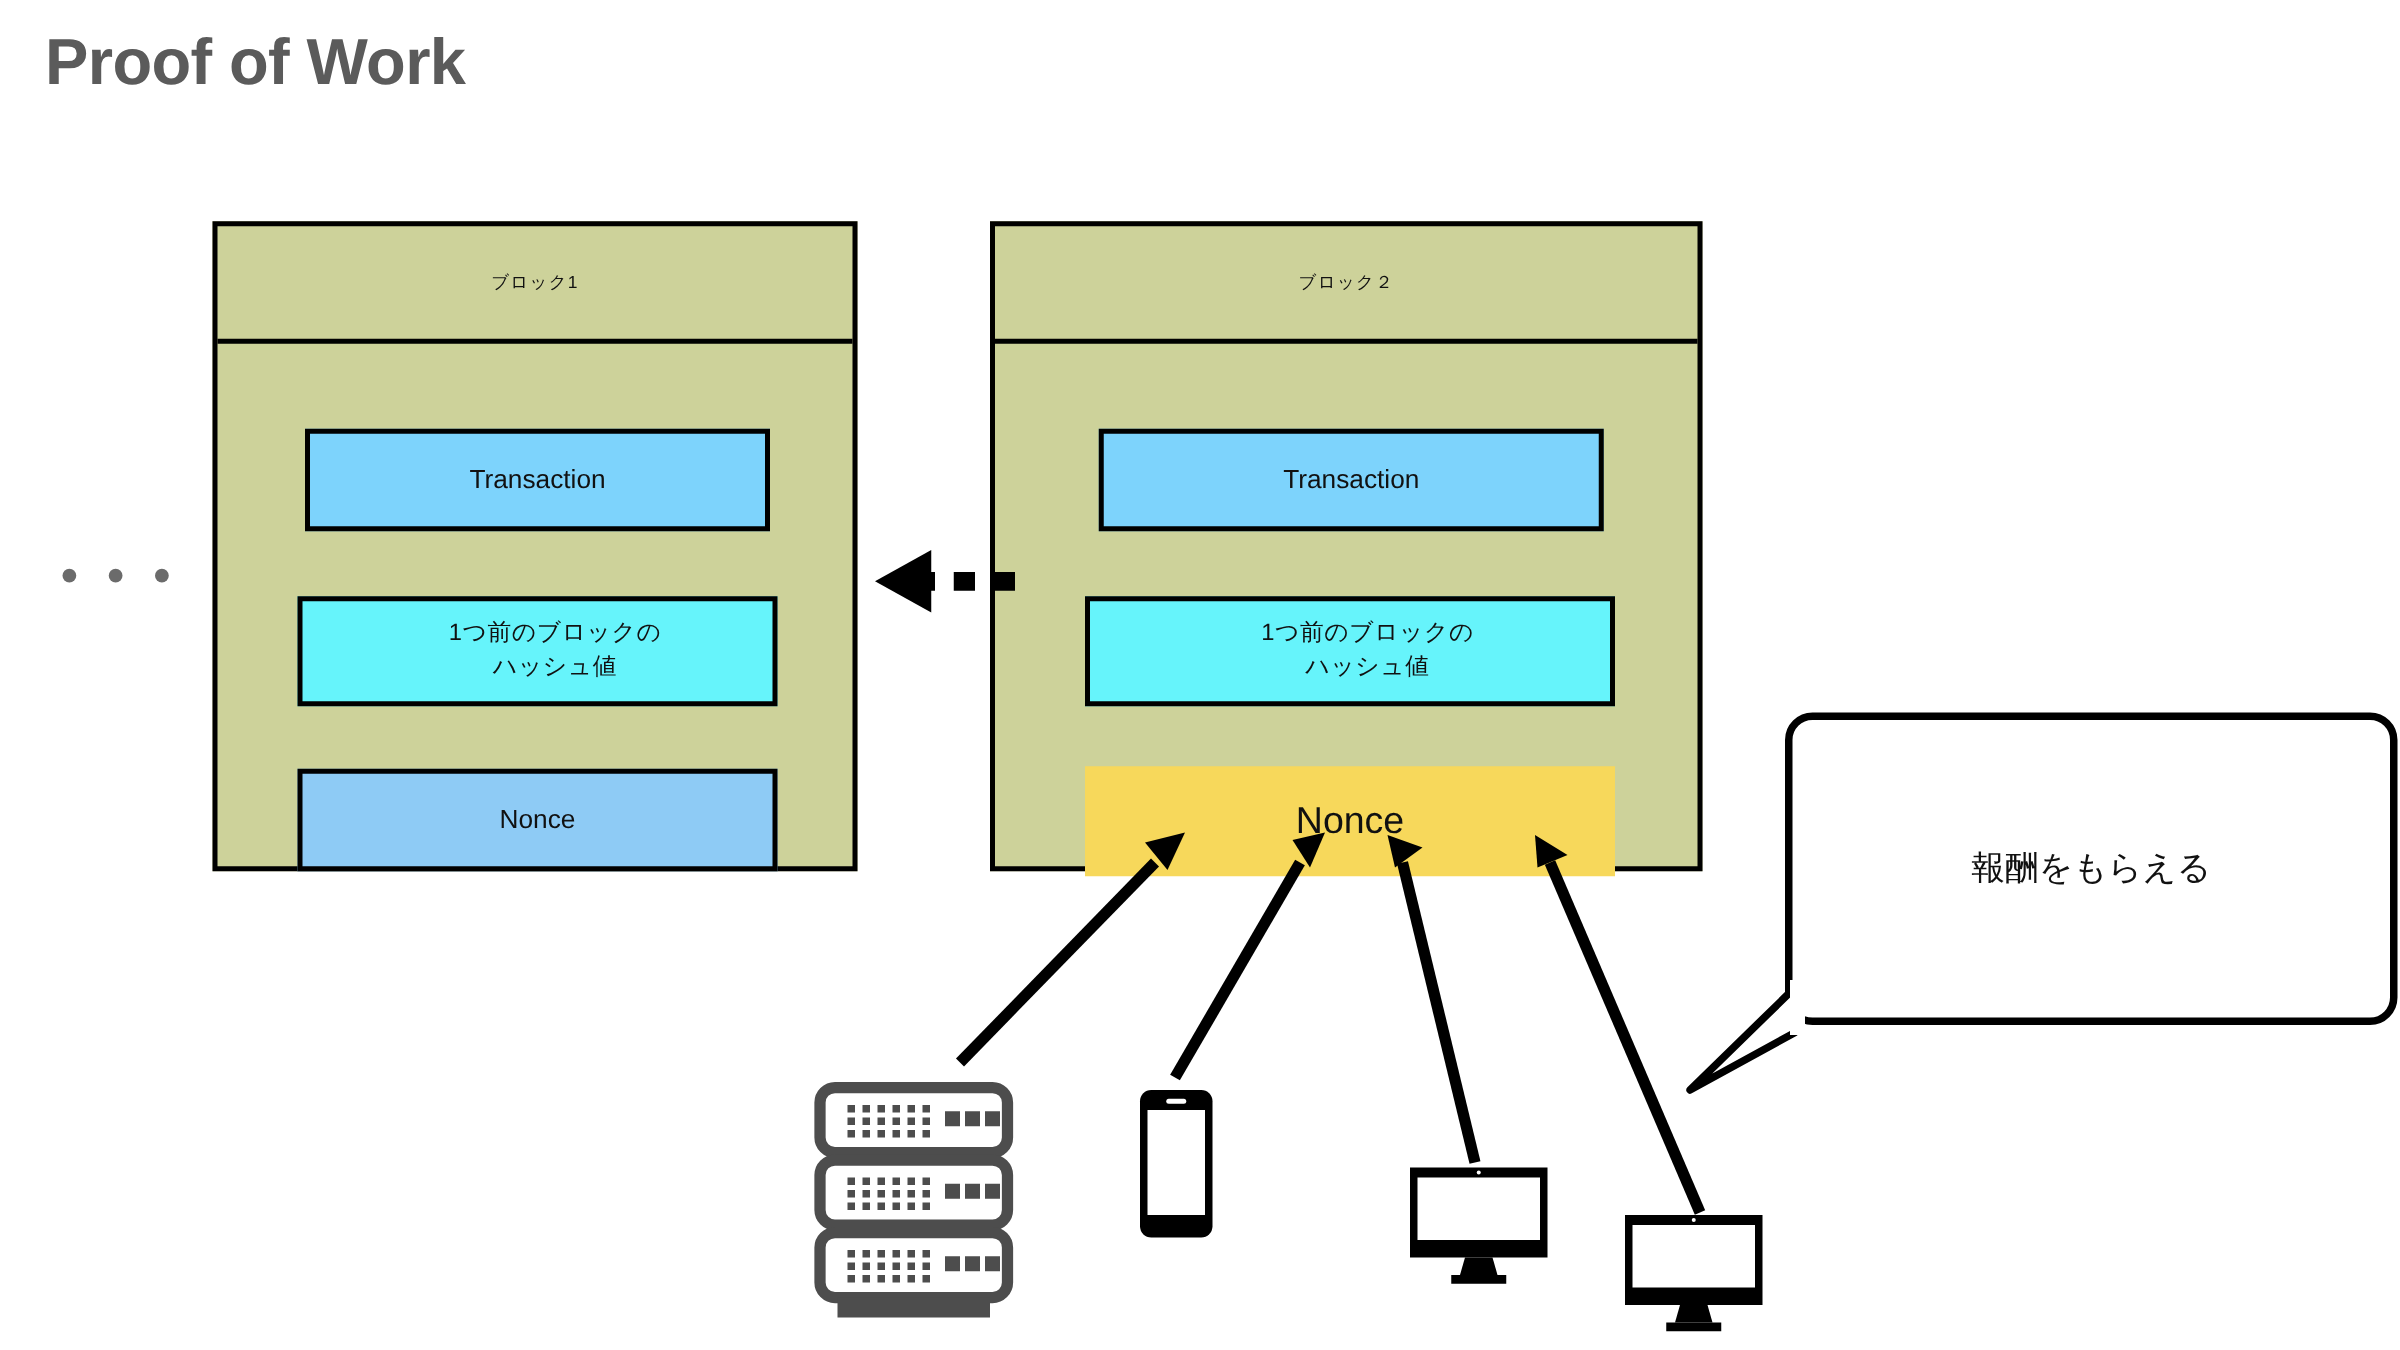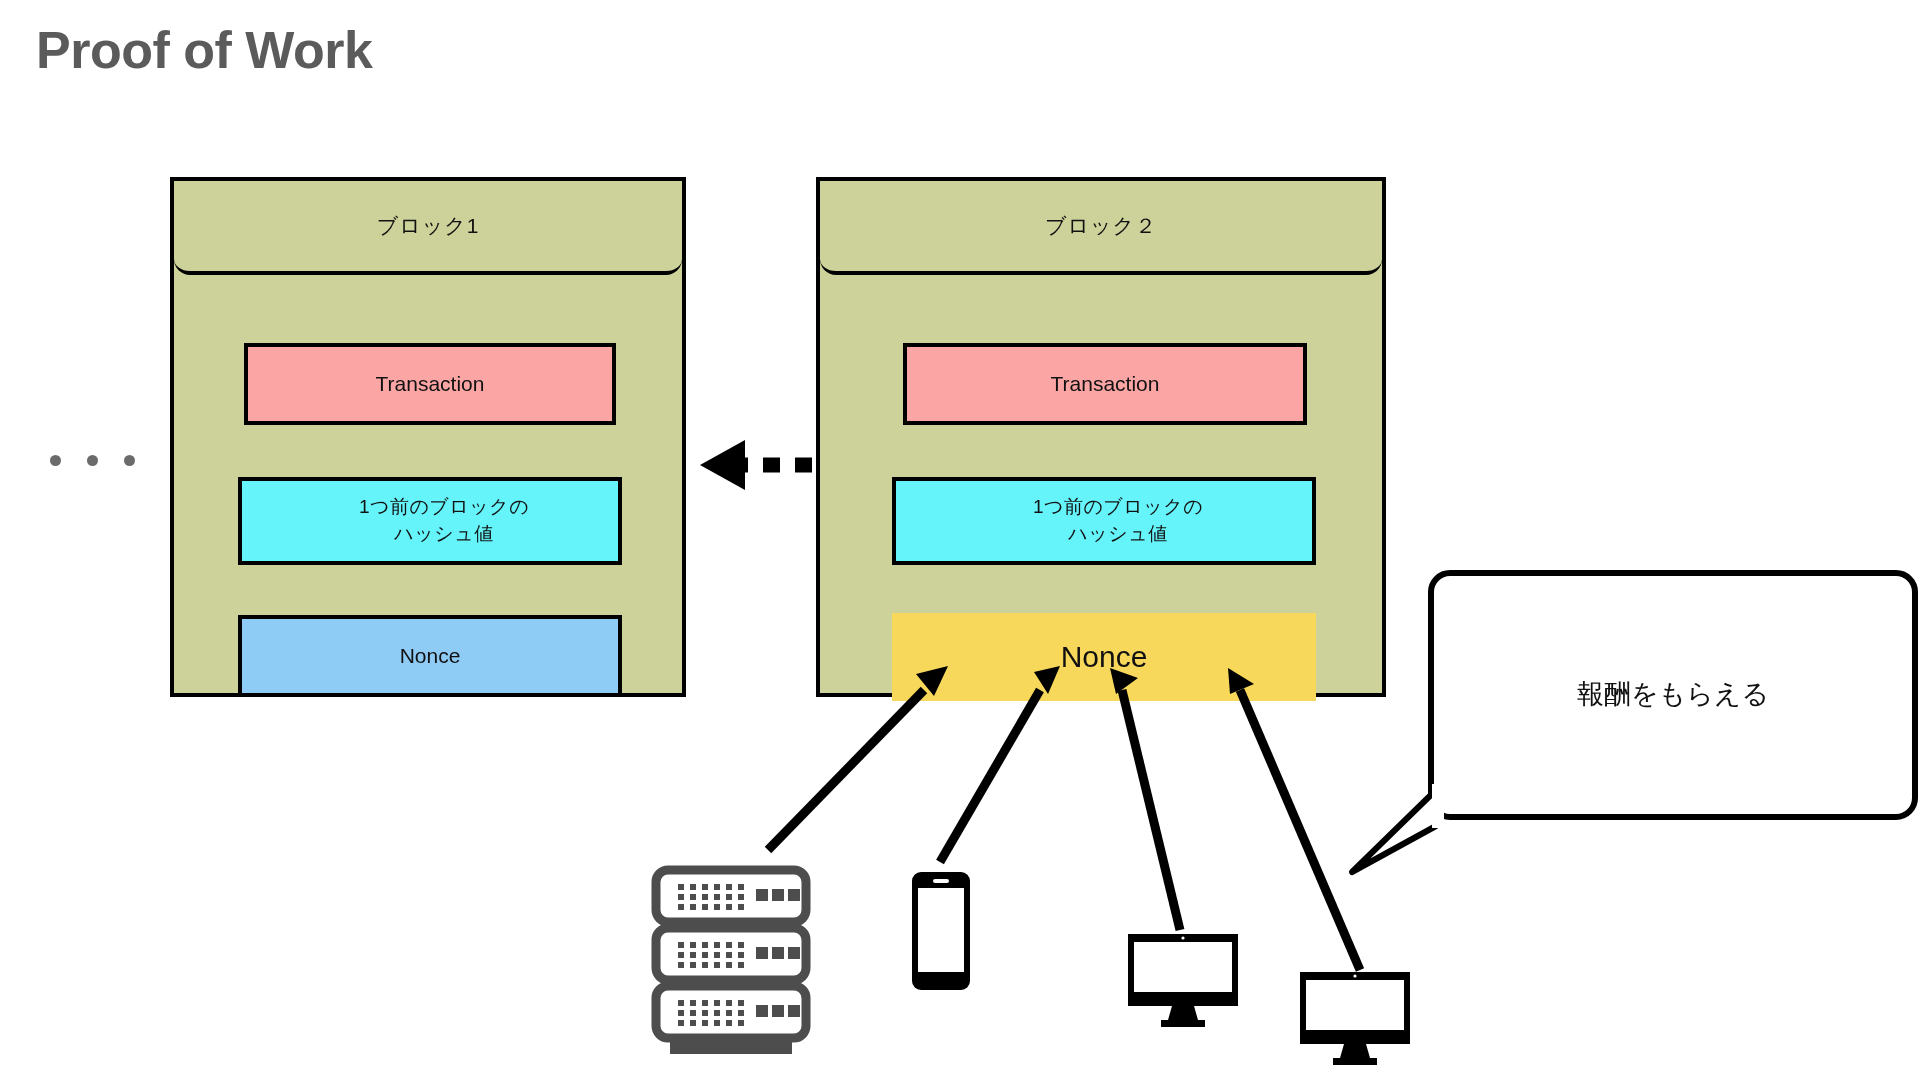--- a/index.html
+++ b/index.html
@@ -30,39 +30,38 @@
     position:absolute;
     box-sizing:border-box;
     background:#cdd29a;
     border:4px solid #000;
   }
   .block-header{
     box-sizing:border-box;
     height:94px;
     border-bottom:4px solid #000;
     display:flex;align-items:center;justify-content:center;
-    font-size:21px;color:#111;
+    font-size:14px;color:#111;
     letter-spacing:1px;
-    border-radius:16px;
   }
   .block-body{
     position:relative;
     height:calc(100% - 94px);
   }
 
   .inner-box{
     position:absolute;
     box-sizing:border-box;
     display:flex;align-items:center;justify-content:center;
     text-align:center;
     color:#111;
     line-height:1.42;
   }
   .bx-transaction{
-    background:#fca5a5;border:4px solid #000;
+    background:#7dd3fc;border:4px solid #000;
     font-size:21px;
   }
   .bx-hash{
     background:#66f4fb;border:4px solid #000;
     font-size:19px;
     letter-spacing:0.5px;
     padding-left:28px;
   }
   .bx-nonce-plain{
     background:#8ecbf5;border:4px solid #000;
@@ -111,21 +110,21 @@
       <div class="inner-box bx-hash" style="left:64px;top:202px;width:384px;height:88px;flex-direction:column;">
         <span>1つ前のブロックの</span>
         <span>ハッシュ値</span>
       </div>
       <div class="inner-box bx-nonce-plain" style="left:64px;top:340px;width:384px;height:82px;">
         <span>Nonce</span>
       </div>
     </div>
   </div>
 
-  <div class="block" style="left:816px;top:177px;width:570px;height:520px;">
+  <div class="block" style="left:792px;top:177px;width:570px;height:520px;">
     <div class="block-header">ブロック２</div>
     <div class="block-body">
       <div class="inner-box bx-transaction" style="left:83px;top:68px;width:404px;height:82px;">
         <span>Transaction</span>
       </div>
       <div class="inner-box bx-hash" style="left:72px;top:202px;width:424px;height:88px;flex-direction:column;">
         <span>1つ前のブロックの</span>
         <span>ハッシュ値</span>
       </div>
       <div class="inner-box bx-nonce-hl" style="left:72px;top:338px;width:424px;height:88px;">

